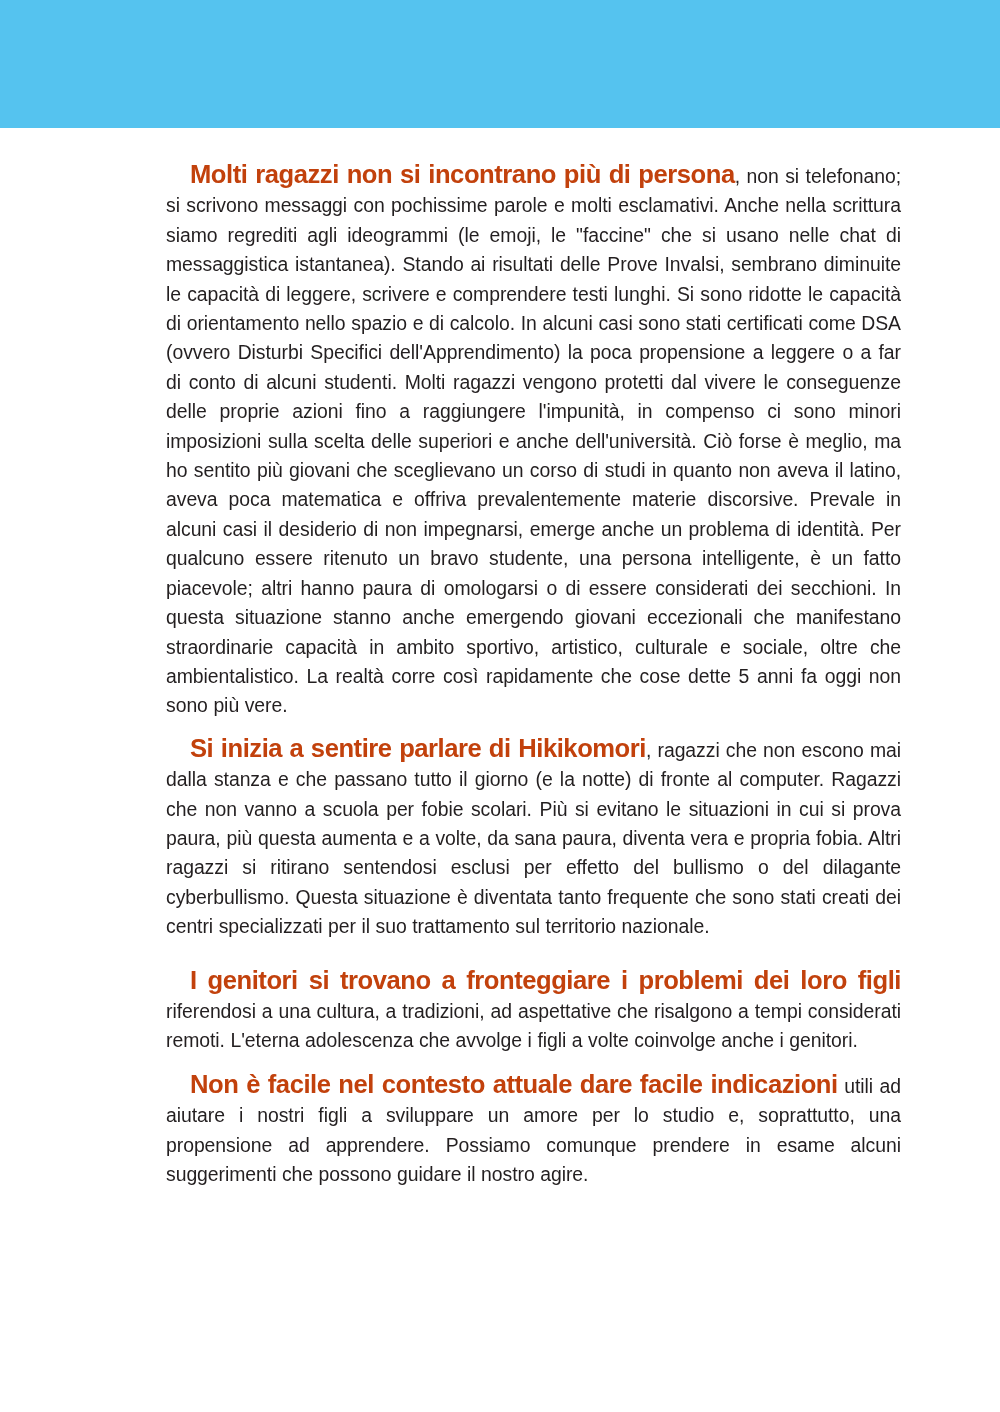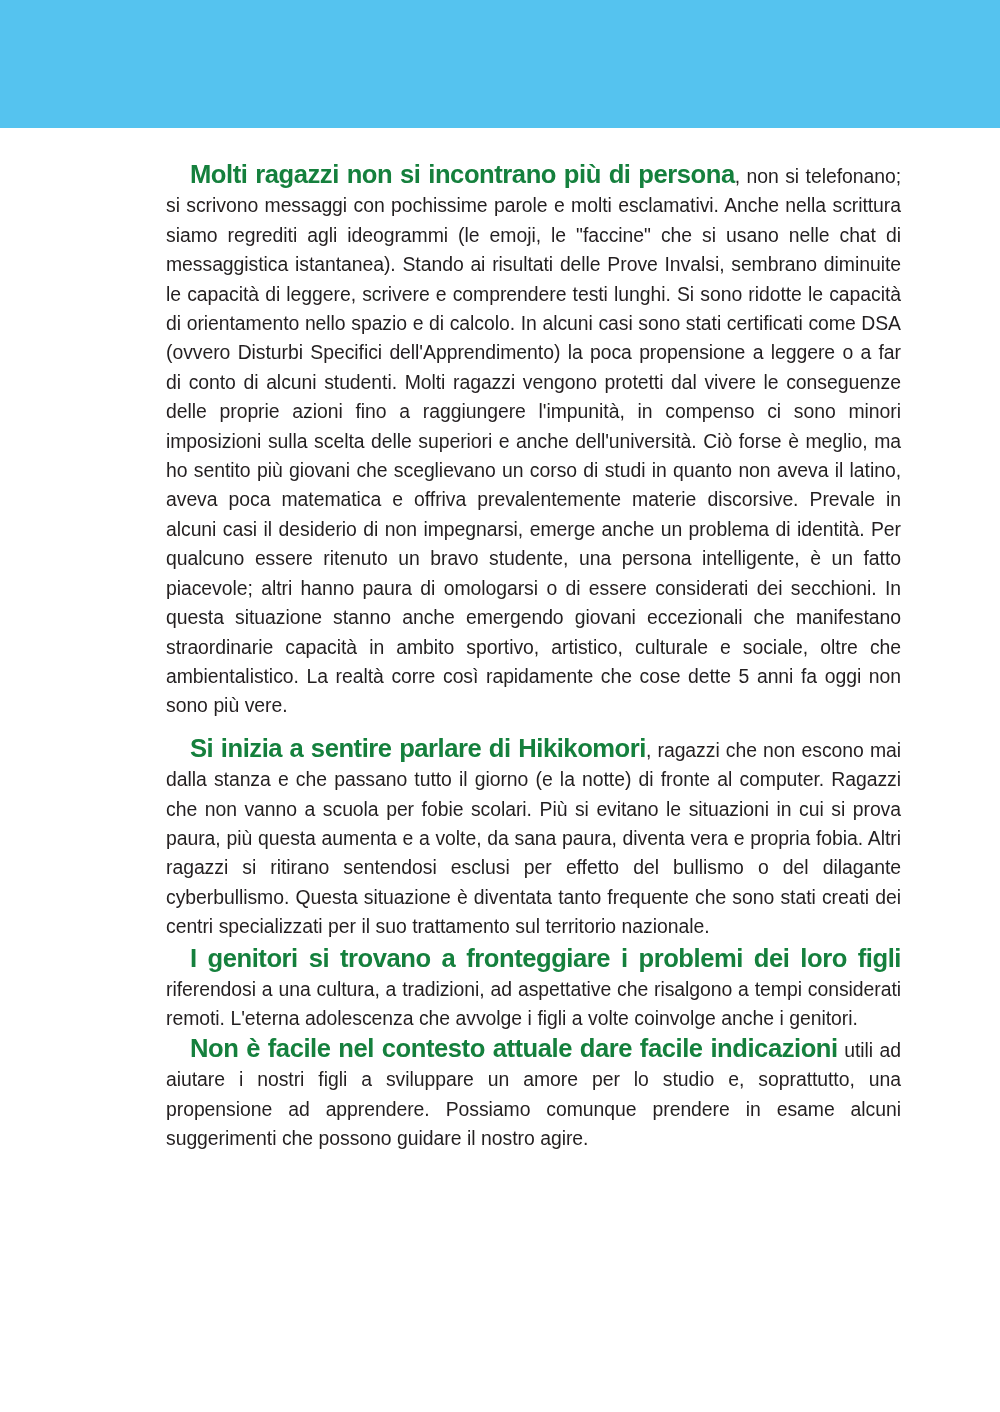--- a/index.html
+++ b/index.html
@@ -64,32 +64,32 @@
     margin-bottom: 0;
   }
 
   .lead {
     display: inline;
     font-weight: 700;
     font-size: 25.6px;
     line-height: 29.4px;
     font-stretch: condensed;
     letter-spacing: -0.45px;
-    color: #15803d;
+    color: #c2410c;
     padding-left: 24px;
   }
 
   .body-run {
     display: inline;
   }
 
   
   #para-1 { margin-bottom: 13px; }
-  #para-2 { margin-bottom: 2px; }
-  #para-3 { margin-bottom: 0; }
+  #para-2 { margin-bottom: 24px; }
+  #para-3 { margin-bottom: 14px; }
   #para-4 { margin-bottom: 0; }
 </style>
 </head>
 <body>
 
 <div id="page" style="background: rgb(255, 255, 255);">
 
   <div id="header-banner" style="background: rgb(85, 195, 239); height: 128px;"></div>
 
   <div id="content">

